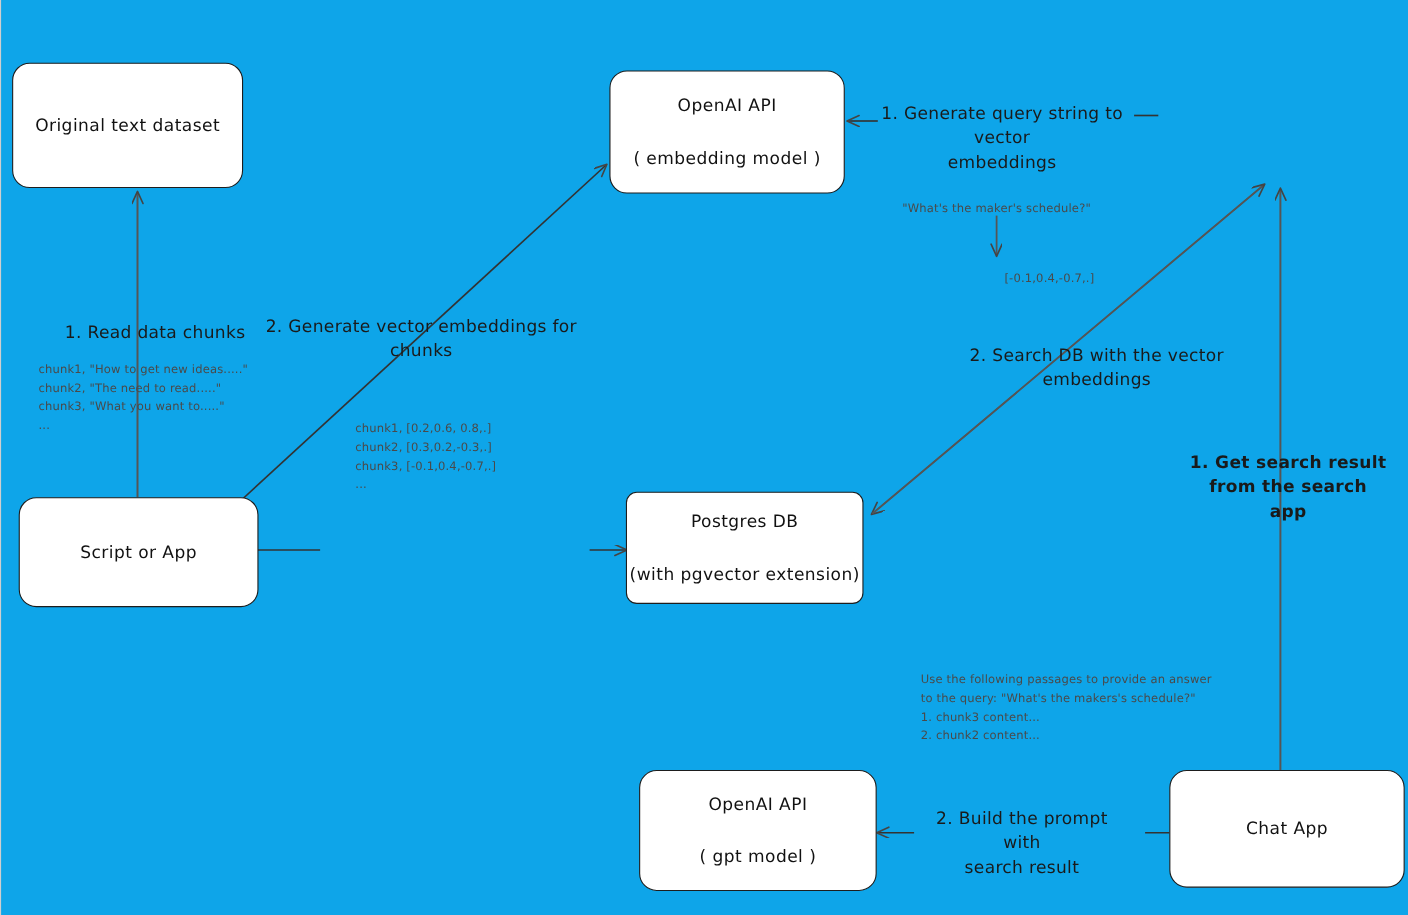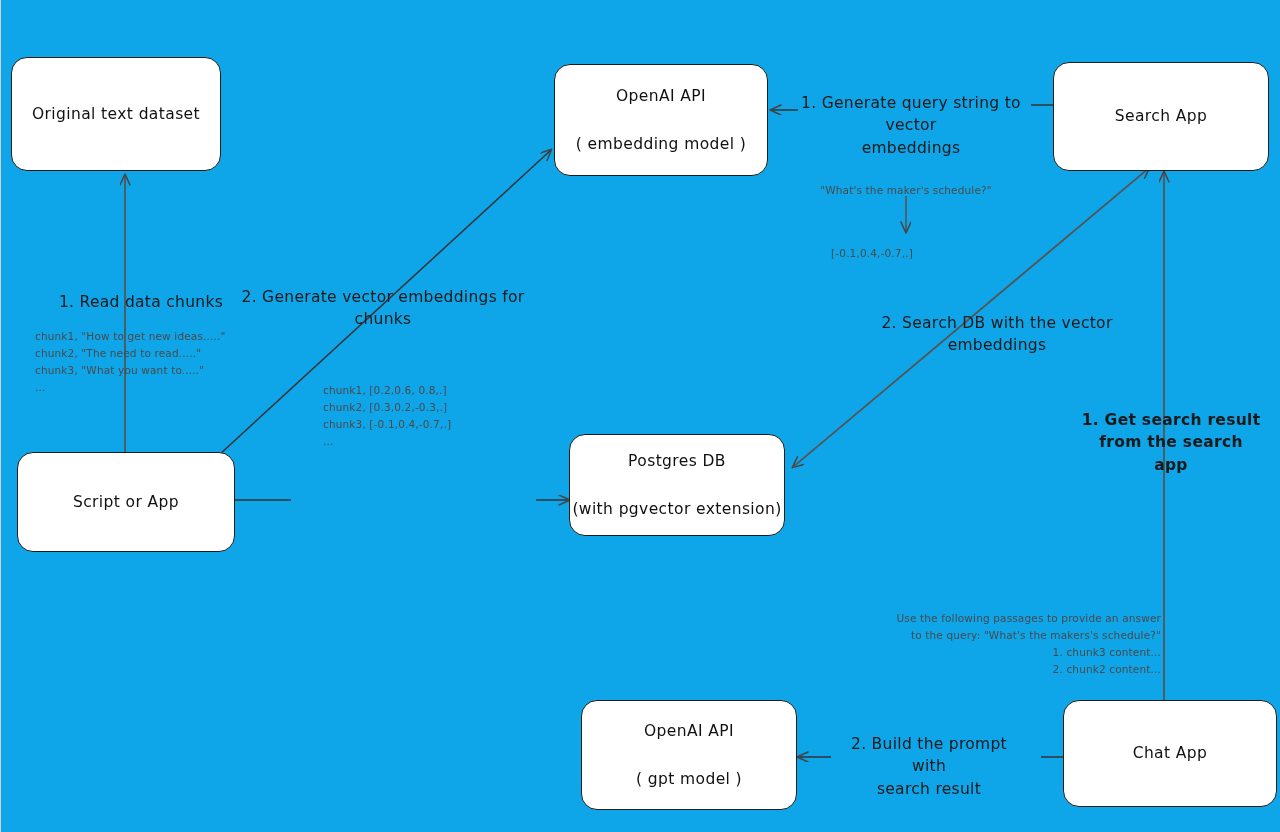--- a/index.html
+++ b/index.html
@@ -118,28 +118,25 @@
 
   <div class="node" style="left:16px; top:452px; width:216px; height:98px;">
     <span>Script or App</span>
   </div>
 
   <div class="node" style="left:553px; top:64px; width:212px; height:110px;">
     <span>OpenAI API</span>
     <span class="ln2">( embedding model )</span>
   </div>
 
-  <div class="node" style="left:568px; top:434px; width:214px; height:100px;">
+  <div class="node" style="left:568px; top:447px; width:214px; height:100px;border-radius:10px;">
     <span>Postgres DB</span>
     <span class="ln2">(with pgvector extension)</span>
   </div>
 
-  <div class="node" style="left:1052px; top:62px; width:214px; height:107px;">
-    <span>Search App</span>
-  </div>
 
   <div class="node" style="left:1062px; top:700px; width:212px; height:105px;">
     <span>Chat App</span>
   </div>
 
   <div class="node" style="left:580px; top:700px; width:214px; height:108px;">
     <span>OpenAI API</span>
     <span class="ln2">( gpt model )</span>
   </div>
 
@@ -164,21 +161,21 @@
 chunk3, "What you want to....."
 ...</div>
 
   <div class="note" style="left:322px; top:382px; width:250px;">chunk1, [0.2,0.6, 0.8,.]
 chunk2, [0.3,0.2,-0.3,.]
 chunk3, [-0.1,0.4,-0.7,.]
 ...</div>
 
   <div class="note center" style="left:805px; top:182px; width:200px;">"What's the maker's schedule?"</div>
 
-  <div class="note center" style="left:771px; top:245px; width:200px;">[-0.1,0.4,-0.7,.]</div>
+  <div class="note center" style="left:853px; top:245px; width:200px;">[-0.1,0.4,-0.7,.]</div>
 
 
-  <div class="note" style="left:860px; top:610px; width:300px;text-align:right;">Use the following passages to provide an answer
+  <div class="note" style="left:836px; top:610px; width:300px;">Use the following passages to provide an answer
 to the query: "What's the makers's schedule?"
 1. chunk3 content...
 2. chunk2 content...</div>
 
 </div>
 
 </body></html>

